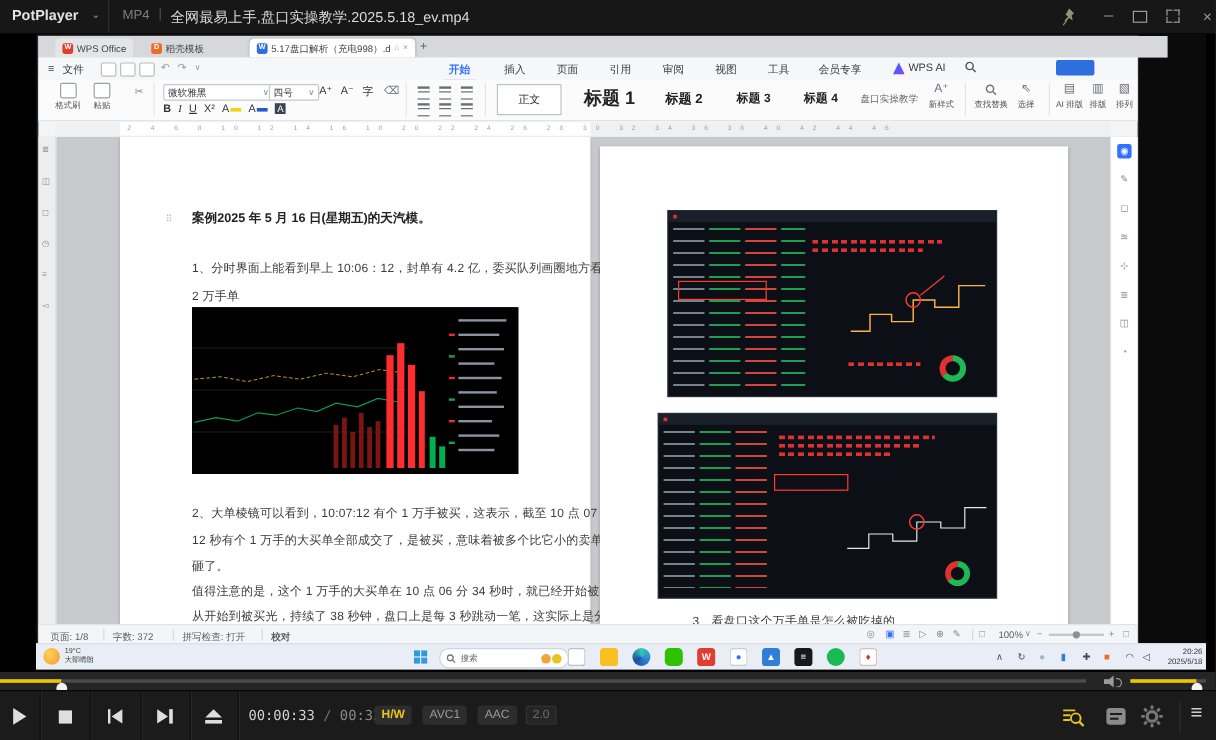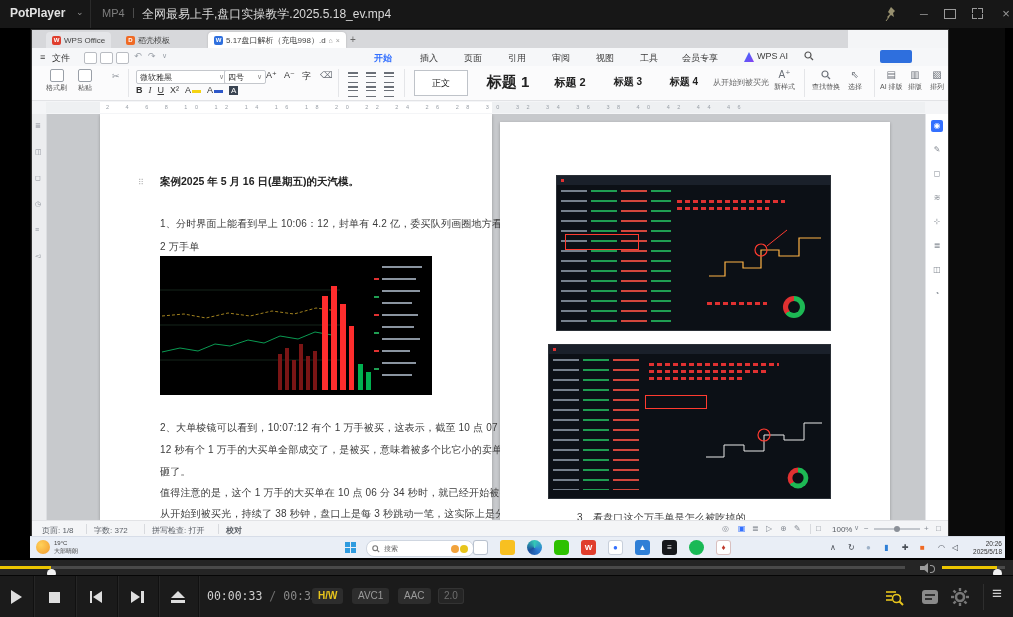--- a/index.html
+++ b/index.html
@@ -22,21 +22,21 @@
   #btn-fs{left:972px;top:8px;width:11px;height:11px;}
   #btn-fs i{position:absolute;width:4px;height:4px;border:1px solid #9a9a9a;border-right:none;border-bottom:none;}
   #btn-fs i.tl{left:0;top:0;} #btn-fs i.tr{right:0;top:0;transform:rotate(90deg);}
   #btn-fs i.bl{left:0;bottom:0;transform:rotate(-90deg);} #btn-fs i.br{right:0;bottom:0;transform:rotate(180deg);}
   #btn-close{left:998px;font-size:13px;}
   
   #video{left:0;top:28px;width:1013px;height:532px;background:#000;}
   #screen{left:30px;top:0;width:975px;height:529px;background:#0b0b0b;}
   
   #wps{left:2px;top:2px;width:916px;height:506px;background:#f4f5f7;box-shadow:0 0 0 1px #333;}
-  #wps-tabs{left:0;top:0;width:816px;height:18px;background:#d7d8db;}
+  #wps-tabs{left:0;top:0;width:941px;height:18px;background:#d7d8db;}
   .wtab{top:2px;height:16px;font-size:8px;color:#444;display:flex;align-items:center;gap:3px;padding:0 6px;border-radius:4px 4px 0 0;}
   .wtab .logo{width:9px;height:9px;border-radius:2px;color:#fff;font-size:6px;font-weight:bold;text-align:center;line-height:9px;}
   #tab-home{left:14px;background:#e4e5e8;}
   #tab-home .logo{background:#e03e2d;}
   #tab-docer{left:88px;}
   #tab-docer .logo{background:#f06a24;}
   #tab-doc{left:176px;background:#fff;box-shadow:0 0 2px rgba(0,0,0,.2);}
   #tab-doc .logo{background:#2e6fde;}
   #tab-doc .mini{color:#9a9a9a;font-size:7px;}
   #tab-plus{left:318px;top:4px;color:#666;font-size:10px;}
@@ -285,21 +285,21 @@
         <div class="abs stylebox" style="left:512px;width:52px;font-size:11px;font-weight:bold;">
             <span>标题 2</span>
           </div>
         <div class="abs stylebox" style="left:572px;width:48px;font-size:10px;font-weight:bold;">
             <span>标题 3</span>
           </div>
         <div class="abs stylebox" style="left:628px;width:48px;font-size:10px;font-weight:bold;">
             <span>标题 4</span>
           </div>
         <div class="abs stylebox" style="left:680px;width:58px;font-size:8px;color:#666;">
-            <span>从开始到被买光</span>
+            <span>盘口实操教学</span>
           </div>
         <div class="abs tb-right" style="left:742px;top:4px;">
           <span class="g">A⁺</span>
           <span>新样式</span>
         </div>
         <div class="abs tb-sep" style="left:772px;"></div>
         <div class="abs tb-right" style="left:780px;top:4px;">
           <svg width="10" height="10" viewBox="0 0 10 10">
               <circle cx="4" cy="4" r="3" fill="none" stroke="#6b7078" stroke-width="1.2"></circle>
               <line x1="6.5" y1="6.5" x2="9" y2="9" stroke="#6b7078" stroke-width="1.2"></line>

